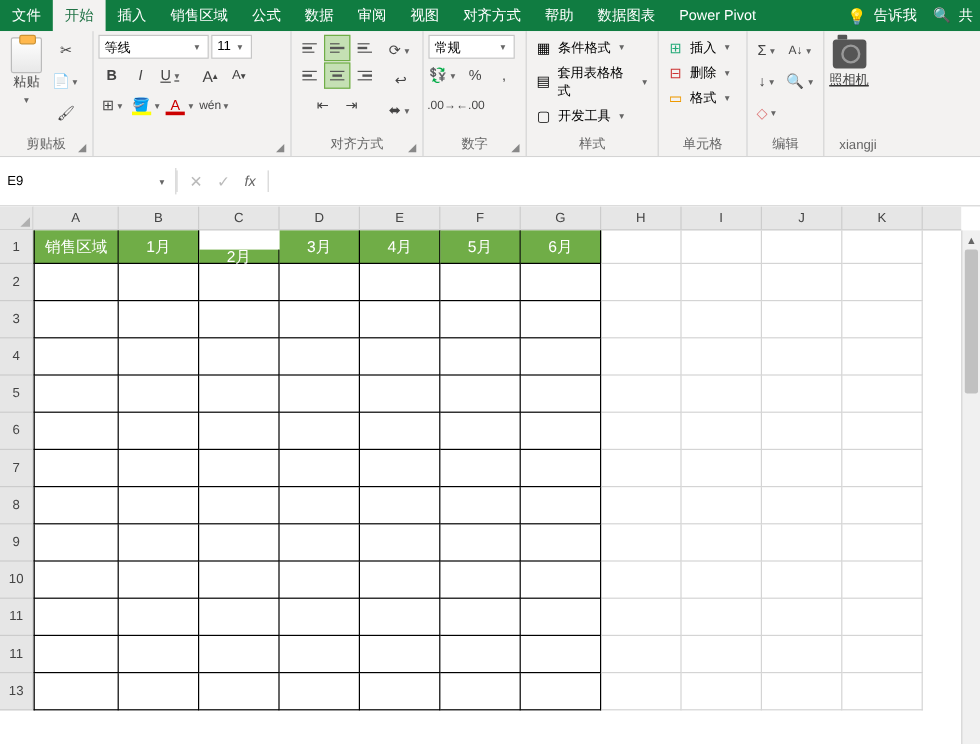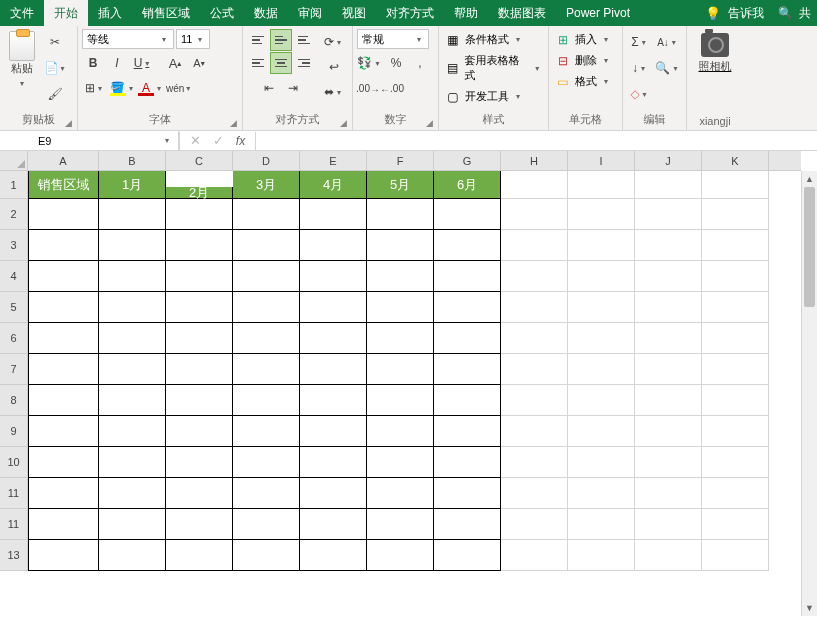--- a/index.html
+++ b/index.html
@@ -34,21 +34,21 @@
 .align-btn.sel{background:#c5e0b4;border:1px solid #70ad47;}
 .lines{display:flex;flex-direction:column;gap:2px;}
 .lines span{display:block;width:12px;height:1.5px;background:#555;}
 .num-sel{width:72px;height:20px;border:1px solid #c6c6c6;background:#fff;font-size:11px;padding:0 4px;display:flex;align-items:center;justify-content:space-between;}
 .style-item{display:flex;align-items:center;gap:4px;font-size:11px;cursor:pointer;padding:1px 2px;}
 .style-item .dd{margin-left:auto;}
 .si-icon{width:16px;height:14px;display:inline-flex;align-items:center;justify-content:center;font-size:12px;}
 .cam{width:28px;height:24px;background:#555;border-radius:3px;position:relative;margin:4px auto 2px;}
 .cam::before{content:"";position:absolute;width:12px;height:12px;border:2px solid #999;border-radius:50%;top:4px;left:7px;}
 .cam::after{content:"";position:absolute;width:8px;height:4px;background:#555;top:-4px;left:4px;border-radius:1px;}
-.namebox-row{height:20px;border-bottom:1px solid #d4d4d4;display:flex;align-items:center;background:#fff;padding-left:32px;}
+.namebox-row{height:41px;border-bottom:1px solid #d4d4d4;display:flex;align-items:center;background:#fff;}
 .namebox{width:147px;height:22px;border-right:1px solid #d4d4d4;display:flex;align-items:center;padding:0 6px;font-size:11px;}
 .namebox .dd{margin-left:auto;}
 .fx-btns{display:flex;align-items:center;gap:12px;padding:0 10px;color:#bbb;font-size:13px;}
 .fx{font-style:italic;color:#666;font-size:12px;}
 .divider-v{width:1px;height:18px;background:#d4d4d4;}
 .sheet{position:relative;height:465px;overflow:hidden;}
 .corner{position:absolute;top:0;left:0;width:28px;height:20px;background:#e6e6e6;border-right:1px solid #ccc;border-bottom:1px solid #ccc;}
 .corner::after{content:"";position:absolute;right:2px;bottom:2px;border-left:8px solid transparent;border-bottom:8px solid #b0b0b0;}
 .col-headers{position:absolute;top:0;left:28px;right:16px;height:20px;display:flex;background:#e6e6e6;border-bottom:1px solid #ccc;}
 .col-h{border-right:1px solid #ccc;display:flex;align-items:center;justify-content:center;font-size:11px;color:#444;cursor:pointer;}
@@ -143,21 +143,20 @@
         <span class="btn btn-m">
             <span style="display:flex;flex-direction:column;align-items:center;">
               <span style="color:#c00;">A</span>
               <span class="color-bar" style="background:#c00;"></span>
             </span>
             <span class="dd">▾</span>
           </span>
         <span class="btn btn-m" style="font-size:10px;">wén<span class="dd">▾</span></span>
       </div>
     </div>
-    <div class="rgroup-label">字体</div>
     <span class="launcher">◢</span>
   </div>
 
   <div class="rgroup" style="width:110px;position:relative;">
     <div class="rgroup-body" style="gap:6px;">
       <div class="vstack" style="gap:3px;">
         <div class="align-grid">
           <div class="align-btn">
               <div class="lines">
                 <span></span>
@@ -289,21 +288,21 @@
           <span class="btn btn-m">🔍<span class="dd">▾</span></span>
         </div>
       <div class="hstack">
           <span class="btn btn-m" style="color:#d77;">◇<span class="dd">▾</span></span>
         </div>
     </div>
     <div class="rgroup-label">编辑</div>
   </div>
 
   <div class="rgroup" style="width:56px;border-right:none;">
-    <div class="rgroup-body" style="flex-direction:column;align-items:center;text-decoration:underline;">
+    <div class="rgroup-body" style="flex-direction:column;align-items:flex-start;text-decoration:underline;">
       <div class="btn" style="flex-direction:column;font-size:11px;">
         <div class="cam"></div>
         <span>照相机</span>
       </div>
     </div>
     <div class="rgroup-label">xiangji</div>
   </div>
 </div>
 
 <div class="namebox-row">

